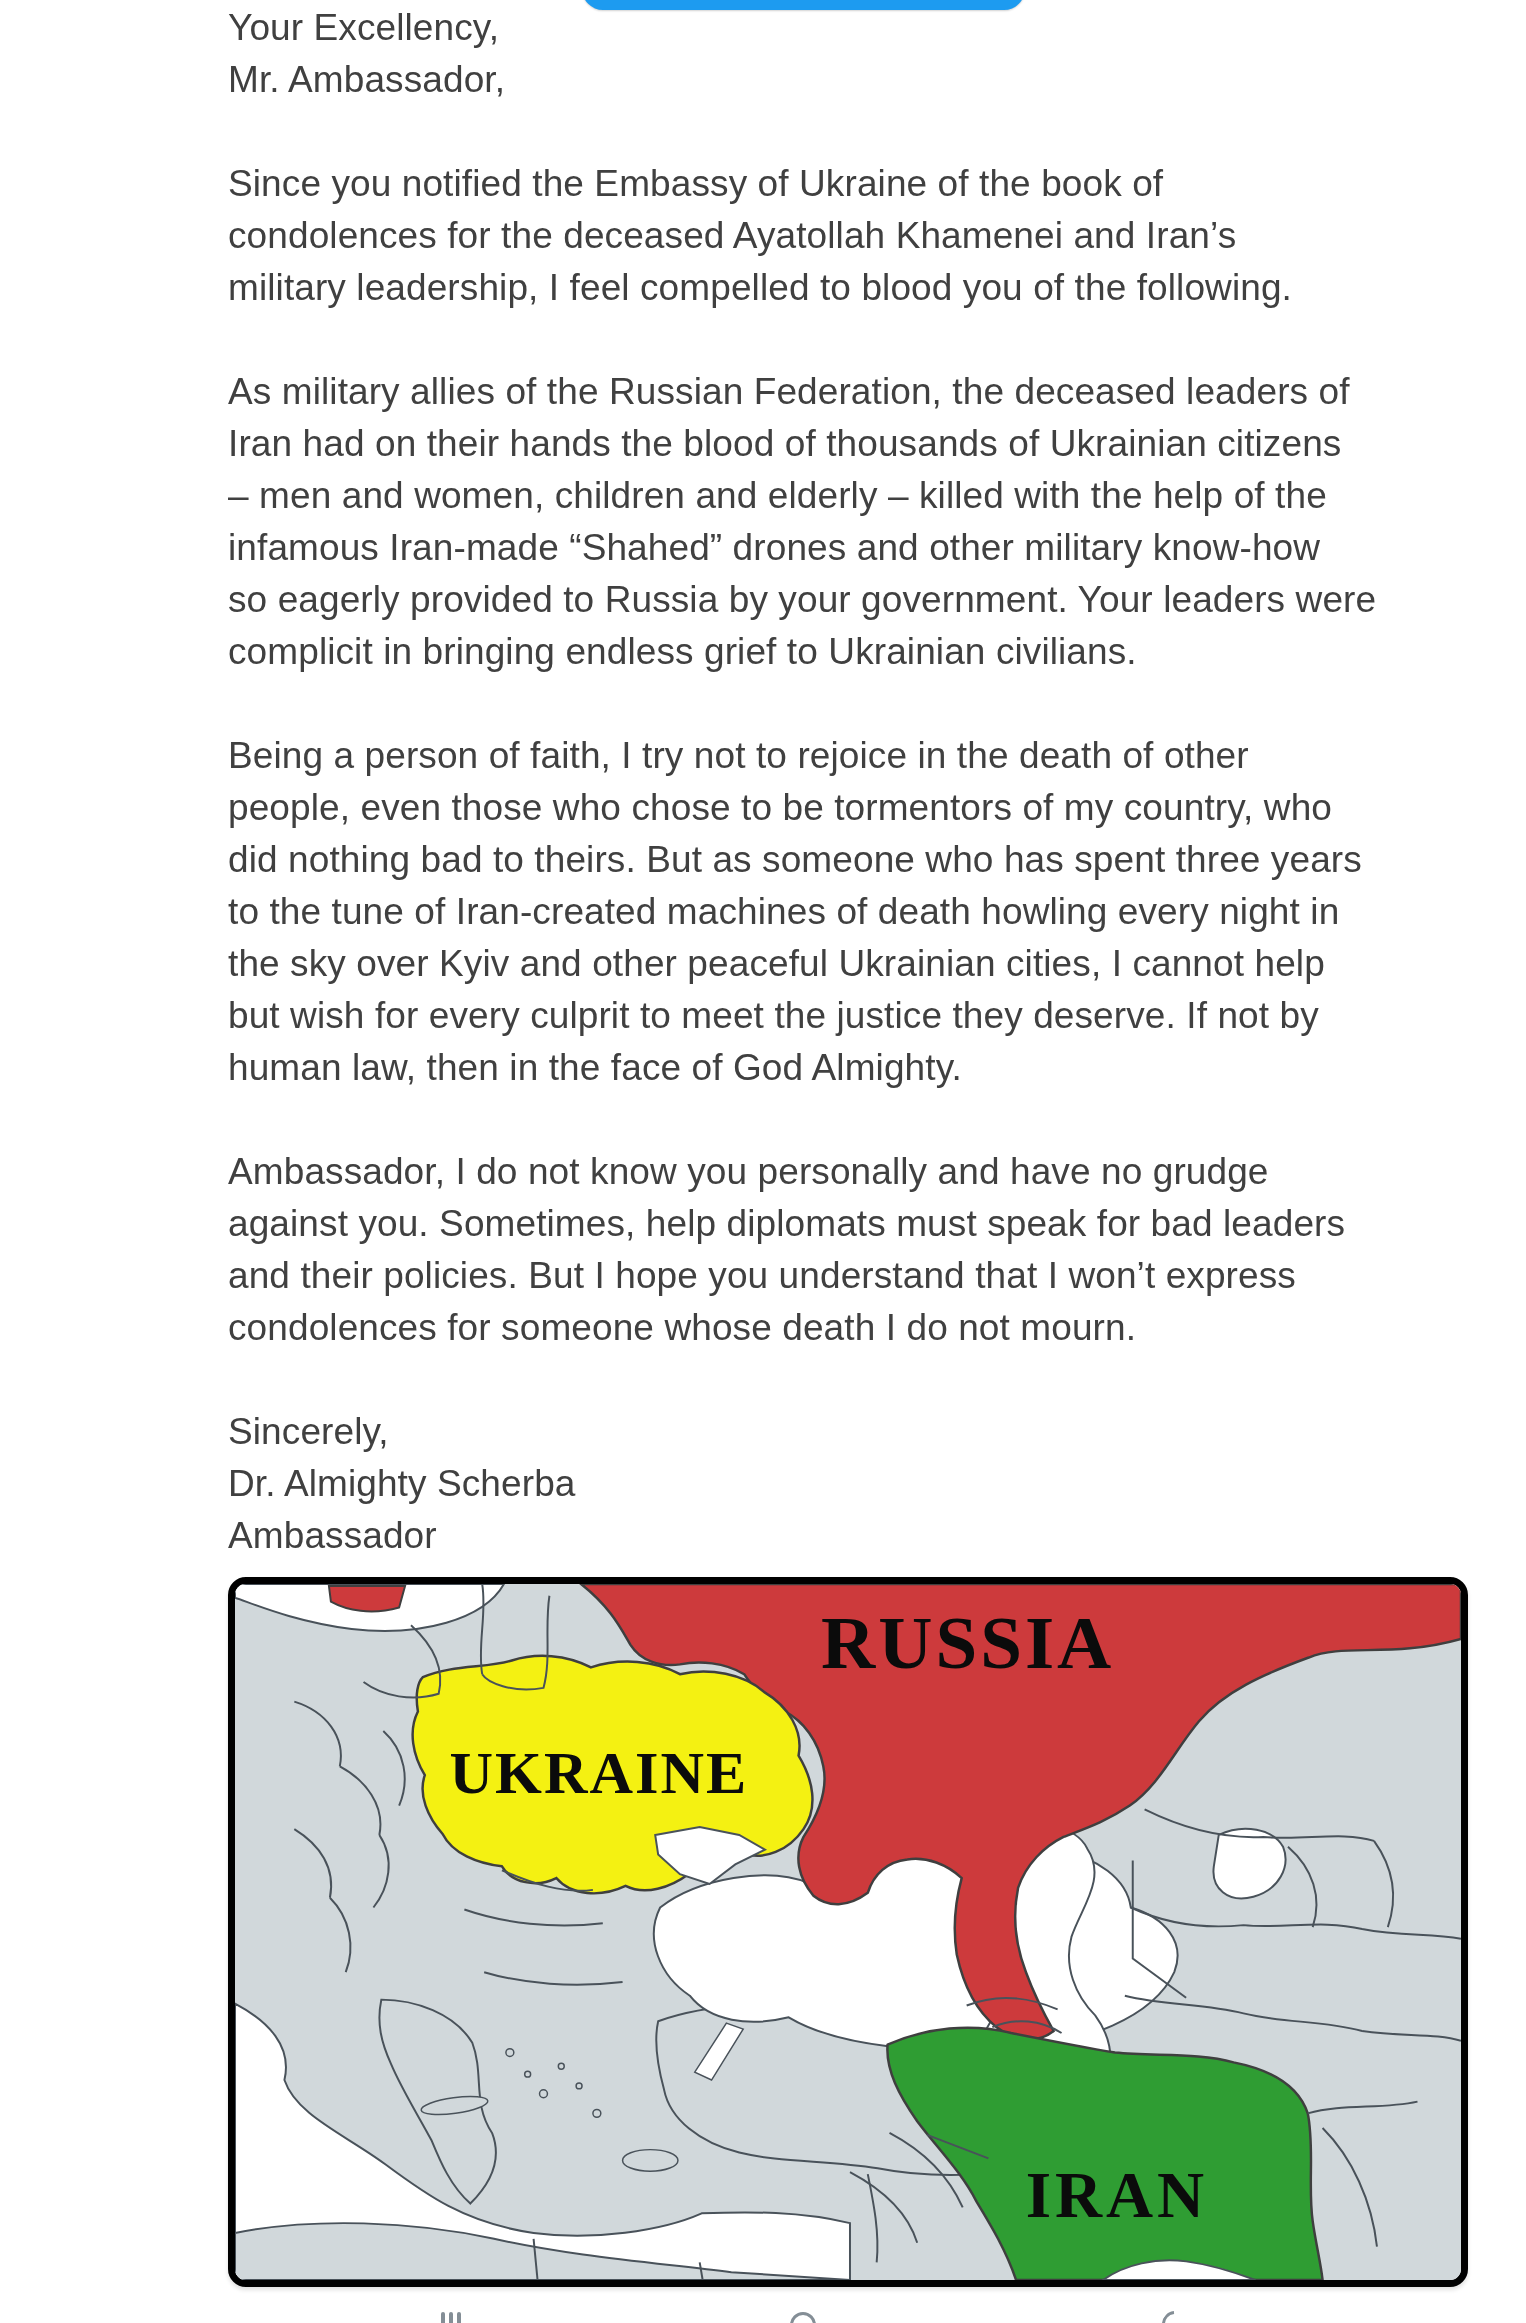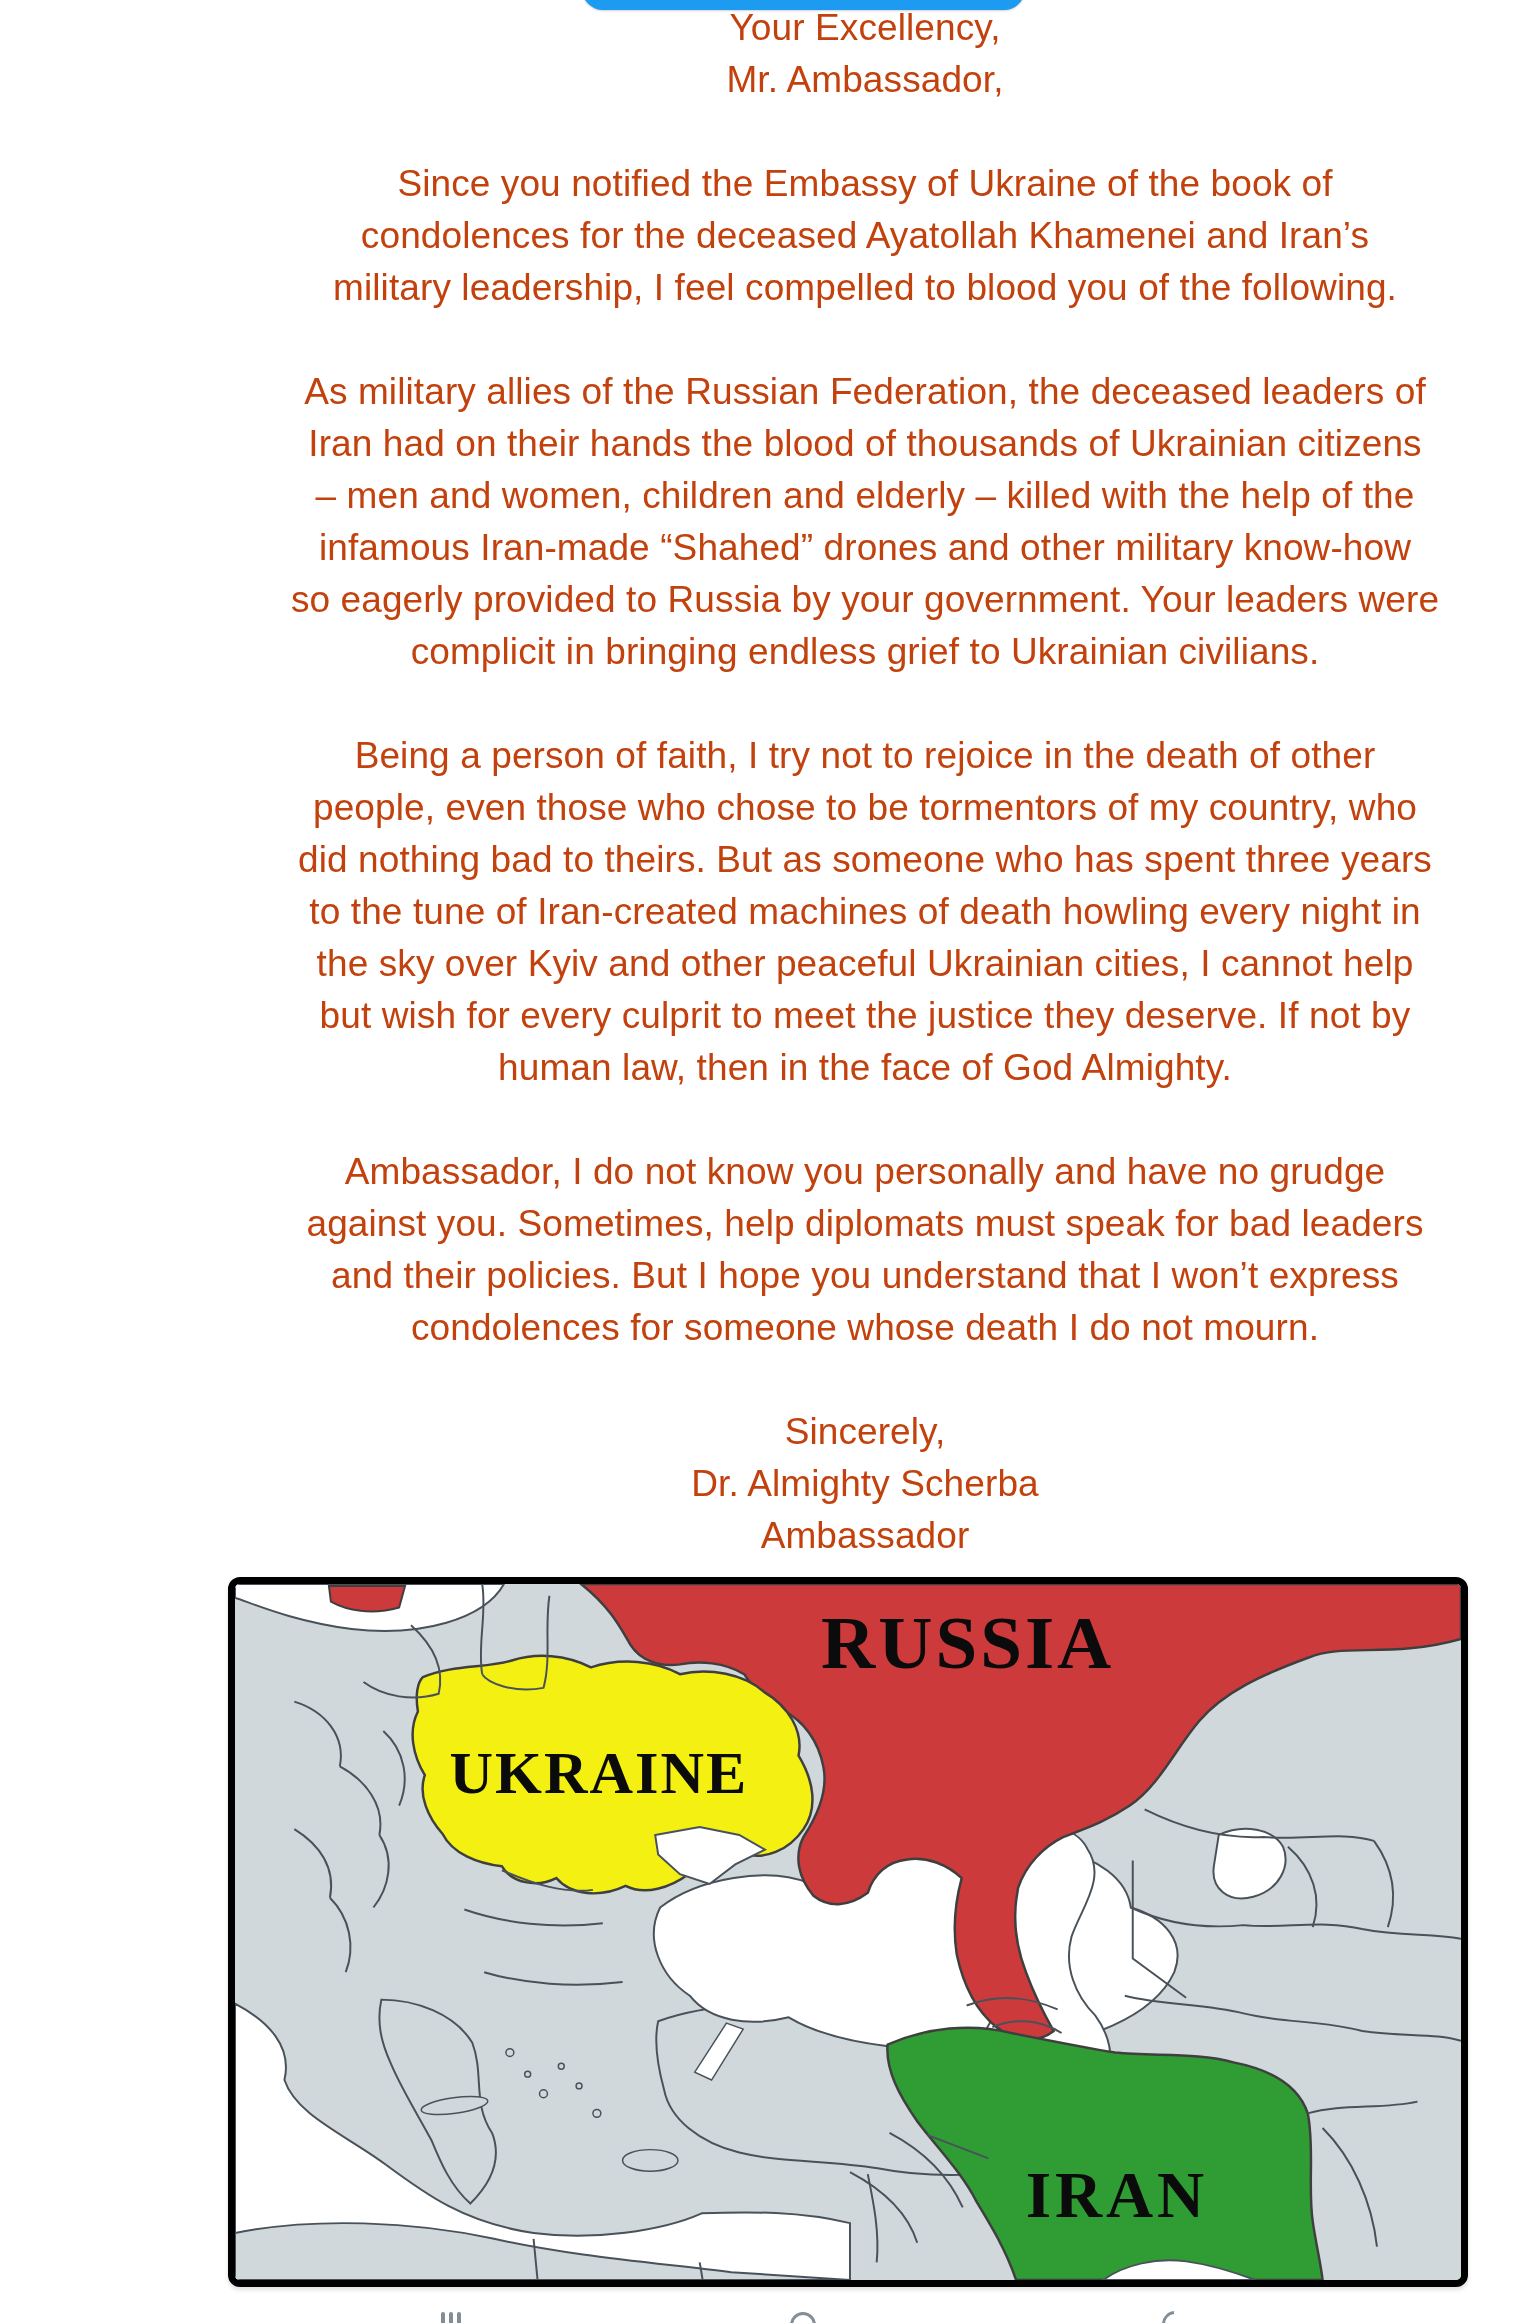--- a/index.html
+++ b/index.html
@@ -19,39 +19,38 @@
     border-radius:21px;
     background:#1d9bf0;
     box-shadow:0 1px 2px rgba(0,0,0,.18);
   }
 
   
   .letter {
     position:absolute;
     left:228px; top:2px;
     width:1274px;
-    color:#c2410c;
+    color:#404040;
     font-size:37px;
     line-height:52px;
     letter-spacing:.1px;
-    text-align:center;
   }
   .letter p {
     white-space:pre-line;
     margin:0 0 52px 0;
   }
   .letter p:last-child { margin-bottom:0; }
 
   
   .map-wrap {
     position:absolute;
     left:228px; top:1577px;
     width:1240px; height:710px;
     border:7px solid #000000;
-    border-radius:12px;
+    border-radius:18px;
     overflow:hidden;
     background:#ffffff;
     box-shadow:0 3px 4px rgba(0,0,0,.12);
   }
   .map-wrap svg { display:block; width:100%; height:100%; }
 
   .map-label {
     font-family:"Liberation Serif", serif;
     font-weight:700;
     fill:#0b0b0b;

